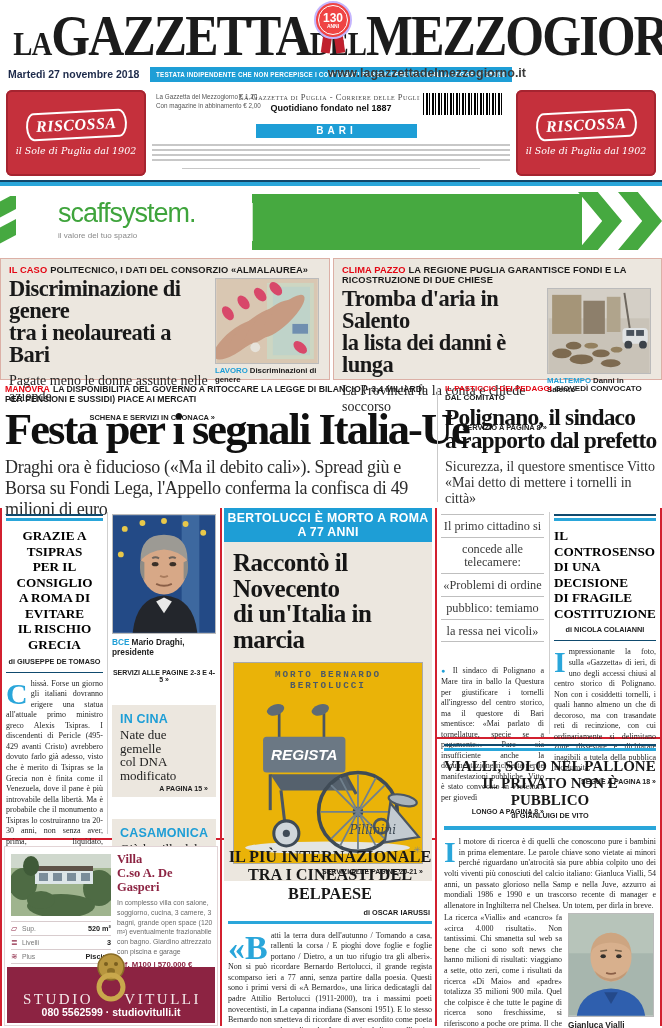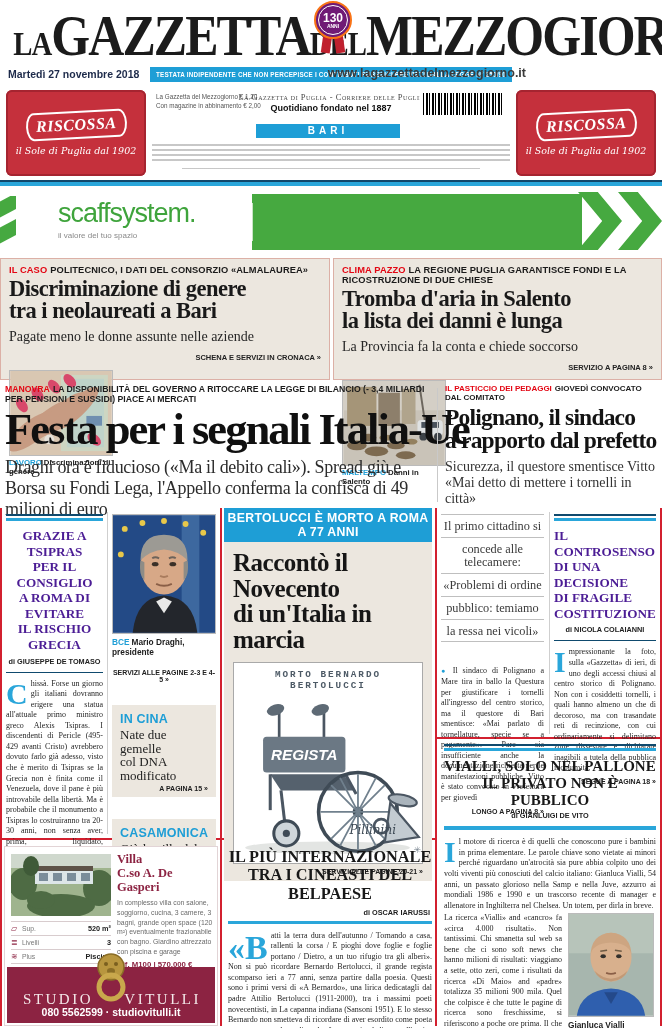--- a/index.html
+++ b/index.html
@@ -9,21 +9,21 @@
 
   
   .masthead { position:absolute; top:0; left:0; width:662px; height:86px; }
   .mast-title { position:absolute; top:8px; left:0; width:662px; text-align:center; white-space:nowrap;
      font-family:"Liberation Serif", serif; font-weight:900; color:#1b1b1b; letter-spacing:-2px;
      transform:scaleX(.96) scaleY(1.1); transform-origin:center top; line-height:1; }
   .mast-title .big { font-size:52px; }
   .mast-title .small { font-size:30px; letter-spacing:-1px; }
   .badge { position:absolute; left:311px; top:1px; width:44px; height:56px; z-index:5; }
   .badge .medal { position:absolute; left:3px; top:0; width:38px; height:38px; border-radius:50%;
-     background:#701a75; border:2px solid #f97316; display:flex; flex-direction:column; align-items:center; justify-content:center; }
+     background:#ef4444; border:2px solid #c4b5fd; display:flex; flex-direction:column; align-items:center; justify-content:center; }
   .badge .medal-inner { width:30px; height:30px; border:1px solid #fff; border-radius:50%; display:flex; flex-direction:column; align-items:center; justify-content:center; color:#fff; }
   .badge .n { font-size:12px; font-weight:bold; line-height:1; }
   .badge .a { font-size:5px; font-weight:bold; line-height:1; }
   .badge .rib { position:absolute; top:34px; width:9px; height:18px; background:#c0202e; }
   .badge .rib.l { left:11px; transform:rotate(8deg); }
   .badge .rib.r { left:24px; transform:rotate(-8deg); }
   .mast-sub { position:absolute; top:66px; left:0; width:534px; height:18px; }
   .mast-date { position:absolute; left:8px; top:2px; font-size:10.5px; font-weight:bold; color:#1d2a4a; }
   .mast-bar { position:absolute; left:150px; top:1px; width:362px; height:15px; background:#1e9ed6; color:#fff;
      font-size:6.3px; font-weight:bold; text-transform:uppercase; text-align:center; line-height:15px; letter-spacing:.2px; }
@@ -37,21 +37,21 @@
   .riscossa .ribbon { border:2px solid #fff; border-radius:8px/14px; padding:3px 8px; transform:rotate(-3deg);
      color:#fff; font-family:"Liberation Serif", serif; font-weight:bold; font-style:italic; font-size:16px; letter-spacing:.5px; }
   .riscossa .tagline { color:#fff; font-family:"DejaVu Serif", serif; font-style:italic; font-size:9.5px; }
   .hcenter { position:absolute; left:152px; top:0; width:358px; height:90px; }
   .prices { position:absolute; left:4px; top:4px; font-size:6.3px; color:#555; line-height:1.5; }
   .historic { position:absolute; left:60px; right:60px; top:4px; text-align:center; }
   .historic .l1 { font-family:"Liberation Serif", serif; font-size:8.5px; color:#4a4a4a; font-variant:small-caps; letter-spacing:.5px; }
   .historic .l2 { font-size:9px; font-weight:bold; color:#111; margin-top:1px; }
   .barcode { position:absolute; right:4px; top:2px; width:86px; height:28px; background:
      repeating-linear-gradient(90deg,#000 0 1px,#fff 1px 3px,#000 3px 5px,#fff 5px 6px); border:3px solid #fff; }
-  .bari { position:absolute; left:104px; top:36px; width:144px; height:14px; background:#1e9ed6; color:#fff;
+  .bari { position:absolute; left:104px; top:36px; width:161px; height:14px; background:#1e9ed6; color:#fff;
      font-weight:bold; font-size:10px; letter-spacing:4px; text-align:center; line-height:14px; }
   .microtext { position:absolute; left:0; right:0; top:56px; height:20px;
      background:repeating-linear-gradient(#9a9a9a 0 1.5px, transparent 1.5px 5px); opacity:.55; }
   .microline { position:absolute; left:30px; right:30px; top:80px; height:4px;
      background:repeating-linear-gradient(#9a9a9a 0 1.5px, transparent 1.5px 4px); opacity:.55; }
   .bluerule { position:absolute; top:180px; left:0; width:662px; height:6px;
      border-top:2px solid #11476b; background:#2aa6da; }
 
   
   .scaff { position:absolute; top:190px; left:0; width:662px; height:64px; }
@@ -68,21 +68,21 @@
   .chev { position:absolute; top:2px; width:44px; height:58px; background:#46a940;
      clip-path:polygon(0 0,45% 0,100% 50%,45% 100%,0 100%,55% 50%); }
   .chev.c1 { right:40px; } .chev.c2 { right:0px; }
 
   
   .stories { position:absolute; top:258px; left:0; width:662px; height:122px; }
   .storybox { position:absolute; top:0; height:122px; background:#ece7df; border:1px solid #dcb0a6; padding:6px 8px; }
   .storybox.sb1 { left:0; width:330px; } .storybox.sb2 { left:333px; width:329px; }
   .kicker { font-size:9.3px; font-weight:bold; color:#1b1b1b; letter-spacing:.1px; }
   .kicker .tag { color:#e30613; margin-right:3px; }
-  .story-main { display:flex; margin-top:3px; gap:8px;flex-direction:column; }
+  .story-main { display:flex; margin-top:3px; gap:0; }
   .story-text { flex:1; }
   .story-hl { font-family:"Liberation Serif", serif; font-weight:bold; font-size:22.5px; line-height:.98;
      letter-spacing:-.5px; color:#191919; white-space:pre-line; }
   .story-sub { font-family:"Liberation Serif", serif; font-size:14px; color:#262626; margin-top:7px; }
   .story-credit { font-size:7.5px; font-weight:bold; text-align:right; margin-top:8px; color:#222; }
   .story-fig { width:106px; }
   .story-fig svg { display:block; border:1px solid #bbb; }
   .figcap { font-size:7.8px; font-weight:bold; color:#1b1b1b; margin-top:2px; }
   .figcap .tag { color:#1e9ed6; margin-right:2px; }
 
@@ -105,21 +105,21 @@
   .vred.v0 { left:0; } .vred.v1 { left:220px; } .vred.v2 { left:435px; } .vred.v3 { left:660px; }
   .vgray { position:absolute; width:1px; background:#cfcfcf; top:512px; }
   .vgray.g1 { left:107px; height:322px; } .vgray.g2 { left:549px; height:222px; }
   .hred { position:absolute; height:2px; background:#d2202f; }
   .hred.h1 { top:737px; left:437px; width:223px; }
   .hred.h2 { top:838px; left:2px; width:433px; }
 
   .double-rule { border-top:2px solid #0f4a6e; border-bottom:3px solid #2aa6da; height:7px; }
   .thinrule { border-top:1px solid #0f4a6e; height:1px; }
   .edit-title { font-family:"Liberation Serif", serif; font-weight:bold; font-size:13.2px; line-height:1.18;
-     text-align:center; color:#4c1d95; margin:7px 0 4px; white-space:pre-line; }
+     text-align:center; color:#000000; margin:7px 0 4px; white-space:pre-line; }
   .edit-title.right { text-align:left; }
   .author { font-size:7.3px; font-weight:bold; text-align:center; color:#222; margin-bottom:6px; }
   .bodytxt { font-family:"Liberation Serif", serif; font-size:8px; line-height:1.32; color:#252525; text-align:justify; }
   .drop { float:left; font-family:"Liberation Serif", serif; font-weight:900; font-size:30px; line-height:.78;
      color:#2aa6da; padding:3px 3px 0 0; }
   .jump { font-size:7px; font-weight:bold; text-align:right; color:#222; margin-top:4px; }
 
   .col { position:absolute; top:514px; }
   .col1 { left:6px; width:97px; }
   .col2 { left:112px; width:104px; }
@@ -133,21 +133,21 @@
   .teaser { background:#ece7df; padding:7px 8px 5px; margin-top:22px; }
   .teaser .t { color:#1e9ed6; font-weight:bold; font-size:12.5px; letter-spacing:.2px; }
   .teaser .x { font-family:"Liberation Serif", serif; font-size:13px; line-height:1.05; color:#222; margin-top:2px; white-space:pre-line; }
   .teaser .p { font-size:7px; font-weight:bold; text-align:right; margin-top:2px; }
 
   .bert-banner { background:#1e9ed6; color:#fff; font-weight:bold; font-size:12.3px; text-align:center;
      padding:3px 0; letter-spacing:.3px; }
   .bert-box { background:#ece7df; padding:8px 9px 6px; }
   .bert-hl { font-family:"Liberation Serif", serif; font-weight:bold; font-size:25px; line-height:1.02;
      letter-spacing:-.5px; color:#161616; white-space:pre-line; }
-  .cartoon { background:#ffffff; border:1px solid #a9a9a9; margin-top:10px; padding:6px 4px 2px; position:relative; }
+  .cartoon { background:#eab308; border:1px solid #a9a9a9; margin-top:10px; padding:6px 4px 2px; position:relative; }
   .cartoon .ct { font-family:"Liberation Mono", monospace; font-size:9.3px; font-weight:bold; letter-spacing:2px;
      color:#4d5a66; text-align:center; }
   .cartoon .sig { position:absolute; right:26px; bottom:26px; font-family:"DejaVu Serif", serif; font-style:italic;
      font-size:12px; color:#3e4a55; }
   .bert-credit { font-size:7px; font-weight:bold; text-align:right; margin-top:4px; }
 
   .quote-line { font-family:"Liberation Serif", serif; font-size:12.3px; color:#3a3a3a; text-align:center;
      padding:5px 0 4px; border-bottom:1px solid #bfbfbf; line-height:1.05; }
   .quote-line.first { border-top:1px solid #bfbfbf; }
   .bullet { color:#1e9ed6; font-size:7px; }

